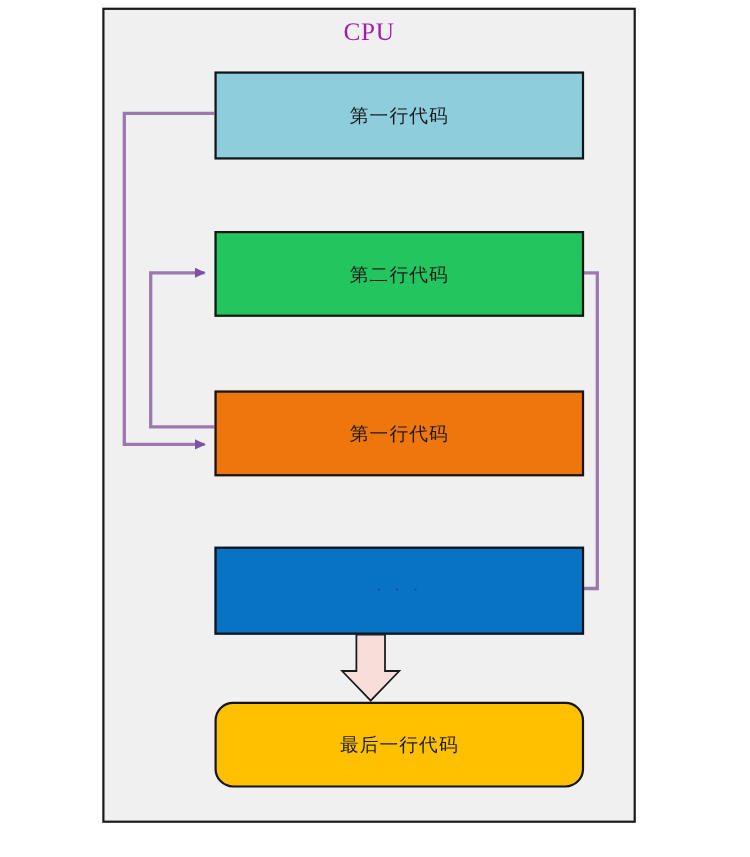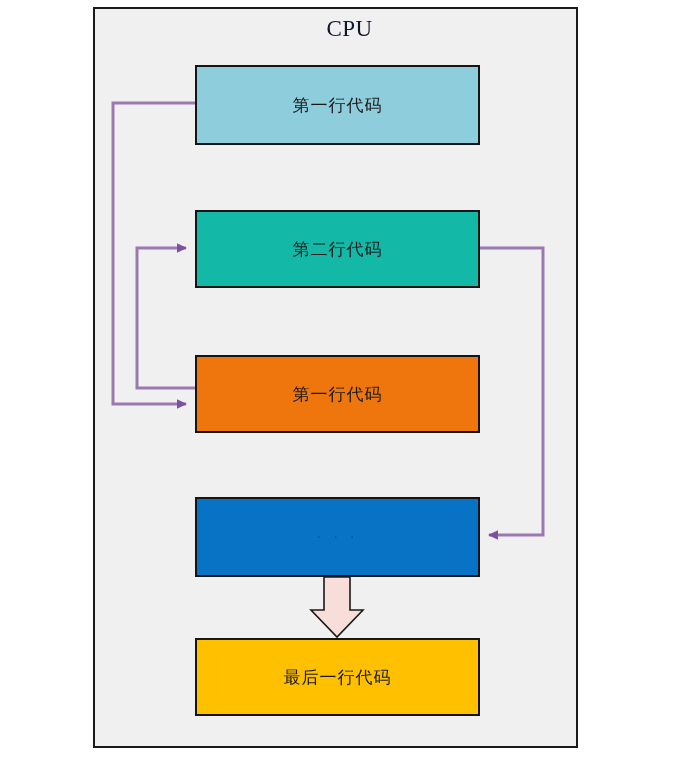--- a/index.html
+++ b/index.html
@@ -34,47 +34,46 @@
     box-sizing: border-box;
   }
 
   .cpu-title {
     position: absolute;
     left: 93px;
     top: 16px;
     width: 485px;
     text-align: center;
     font-size: 23px;
-    color: #0f172a;
+    color: #a21caf;
     letter-spacing: 0.5px;
     font-family: "Liberation Serif", "DejaVu Serif", serif;
-    padding-left: 14px;
   }
 
   
   .code-box {
     position: absolute;
     left: 195px;
-    width: 285px;
+    width: 336px;
     box-sizing: border-box;
     border: 2px solid #151515;
     display: flex;
     align-items: center;
     justify-content: center;
     font-size: 17px;
     color: #1a1a1a;
     font-family: "Liberation Serif", "DejaVu Serif", serif;
     letter-spacing: 1px;
   }
 
   .box-1 { top: 65px;  height: 80px; background: #8dcddc; }
-  .box-2 { top: 210px; height: 78px; background: #14b8a6; }
+  .box-2 { top: 210px; height: 78px; background: #22c55e; }
   .box-3 { top: 355px; height: 78px; background: #ee760c; }
   .box-4 { top: 497px; height: 80px; background: #0873c4; }
-  .box-5 { top: 638px; height: 78px; background: #ffc000; }
+  .box-5 { top: 638px; height: 78px; background: #ffc000; border-radius: 17px; }
 
   .box-4 .box-label {
     color: #0a4f86;
     font-size: 15px;
     letter-spacing: 4px;
   }
 
   
   #connectors {
     position: absolute;

